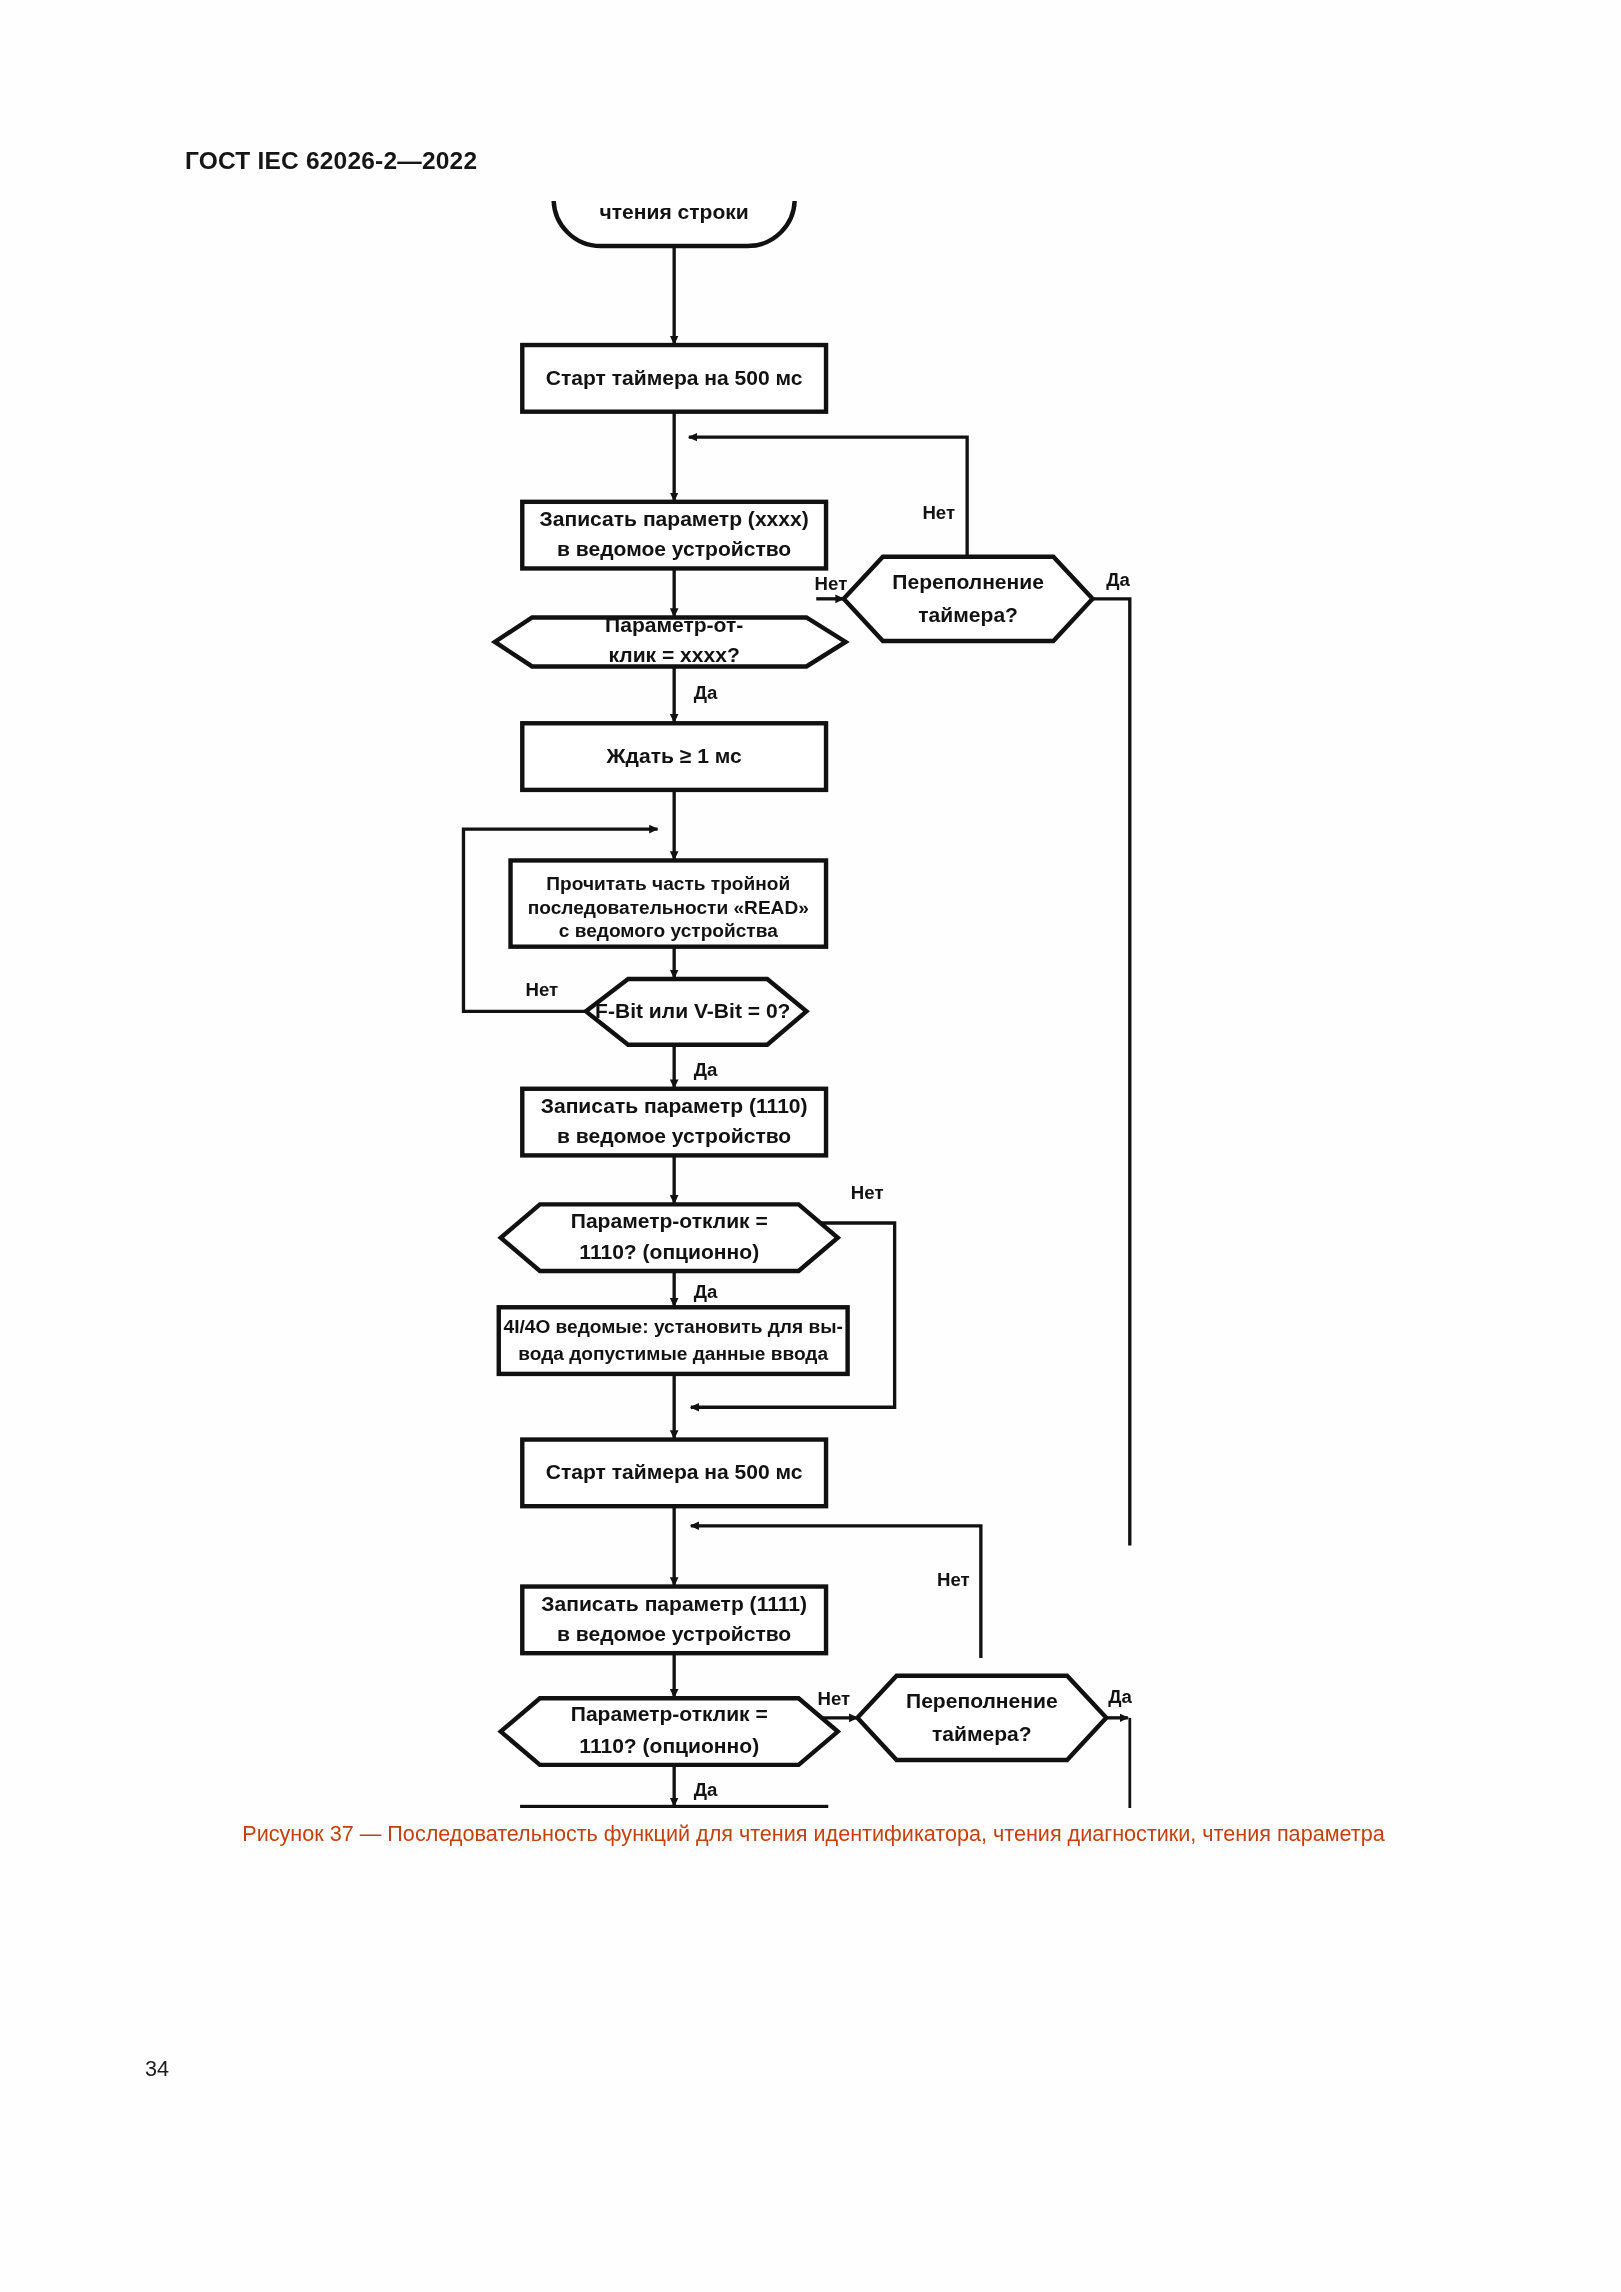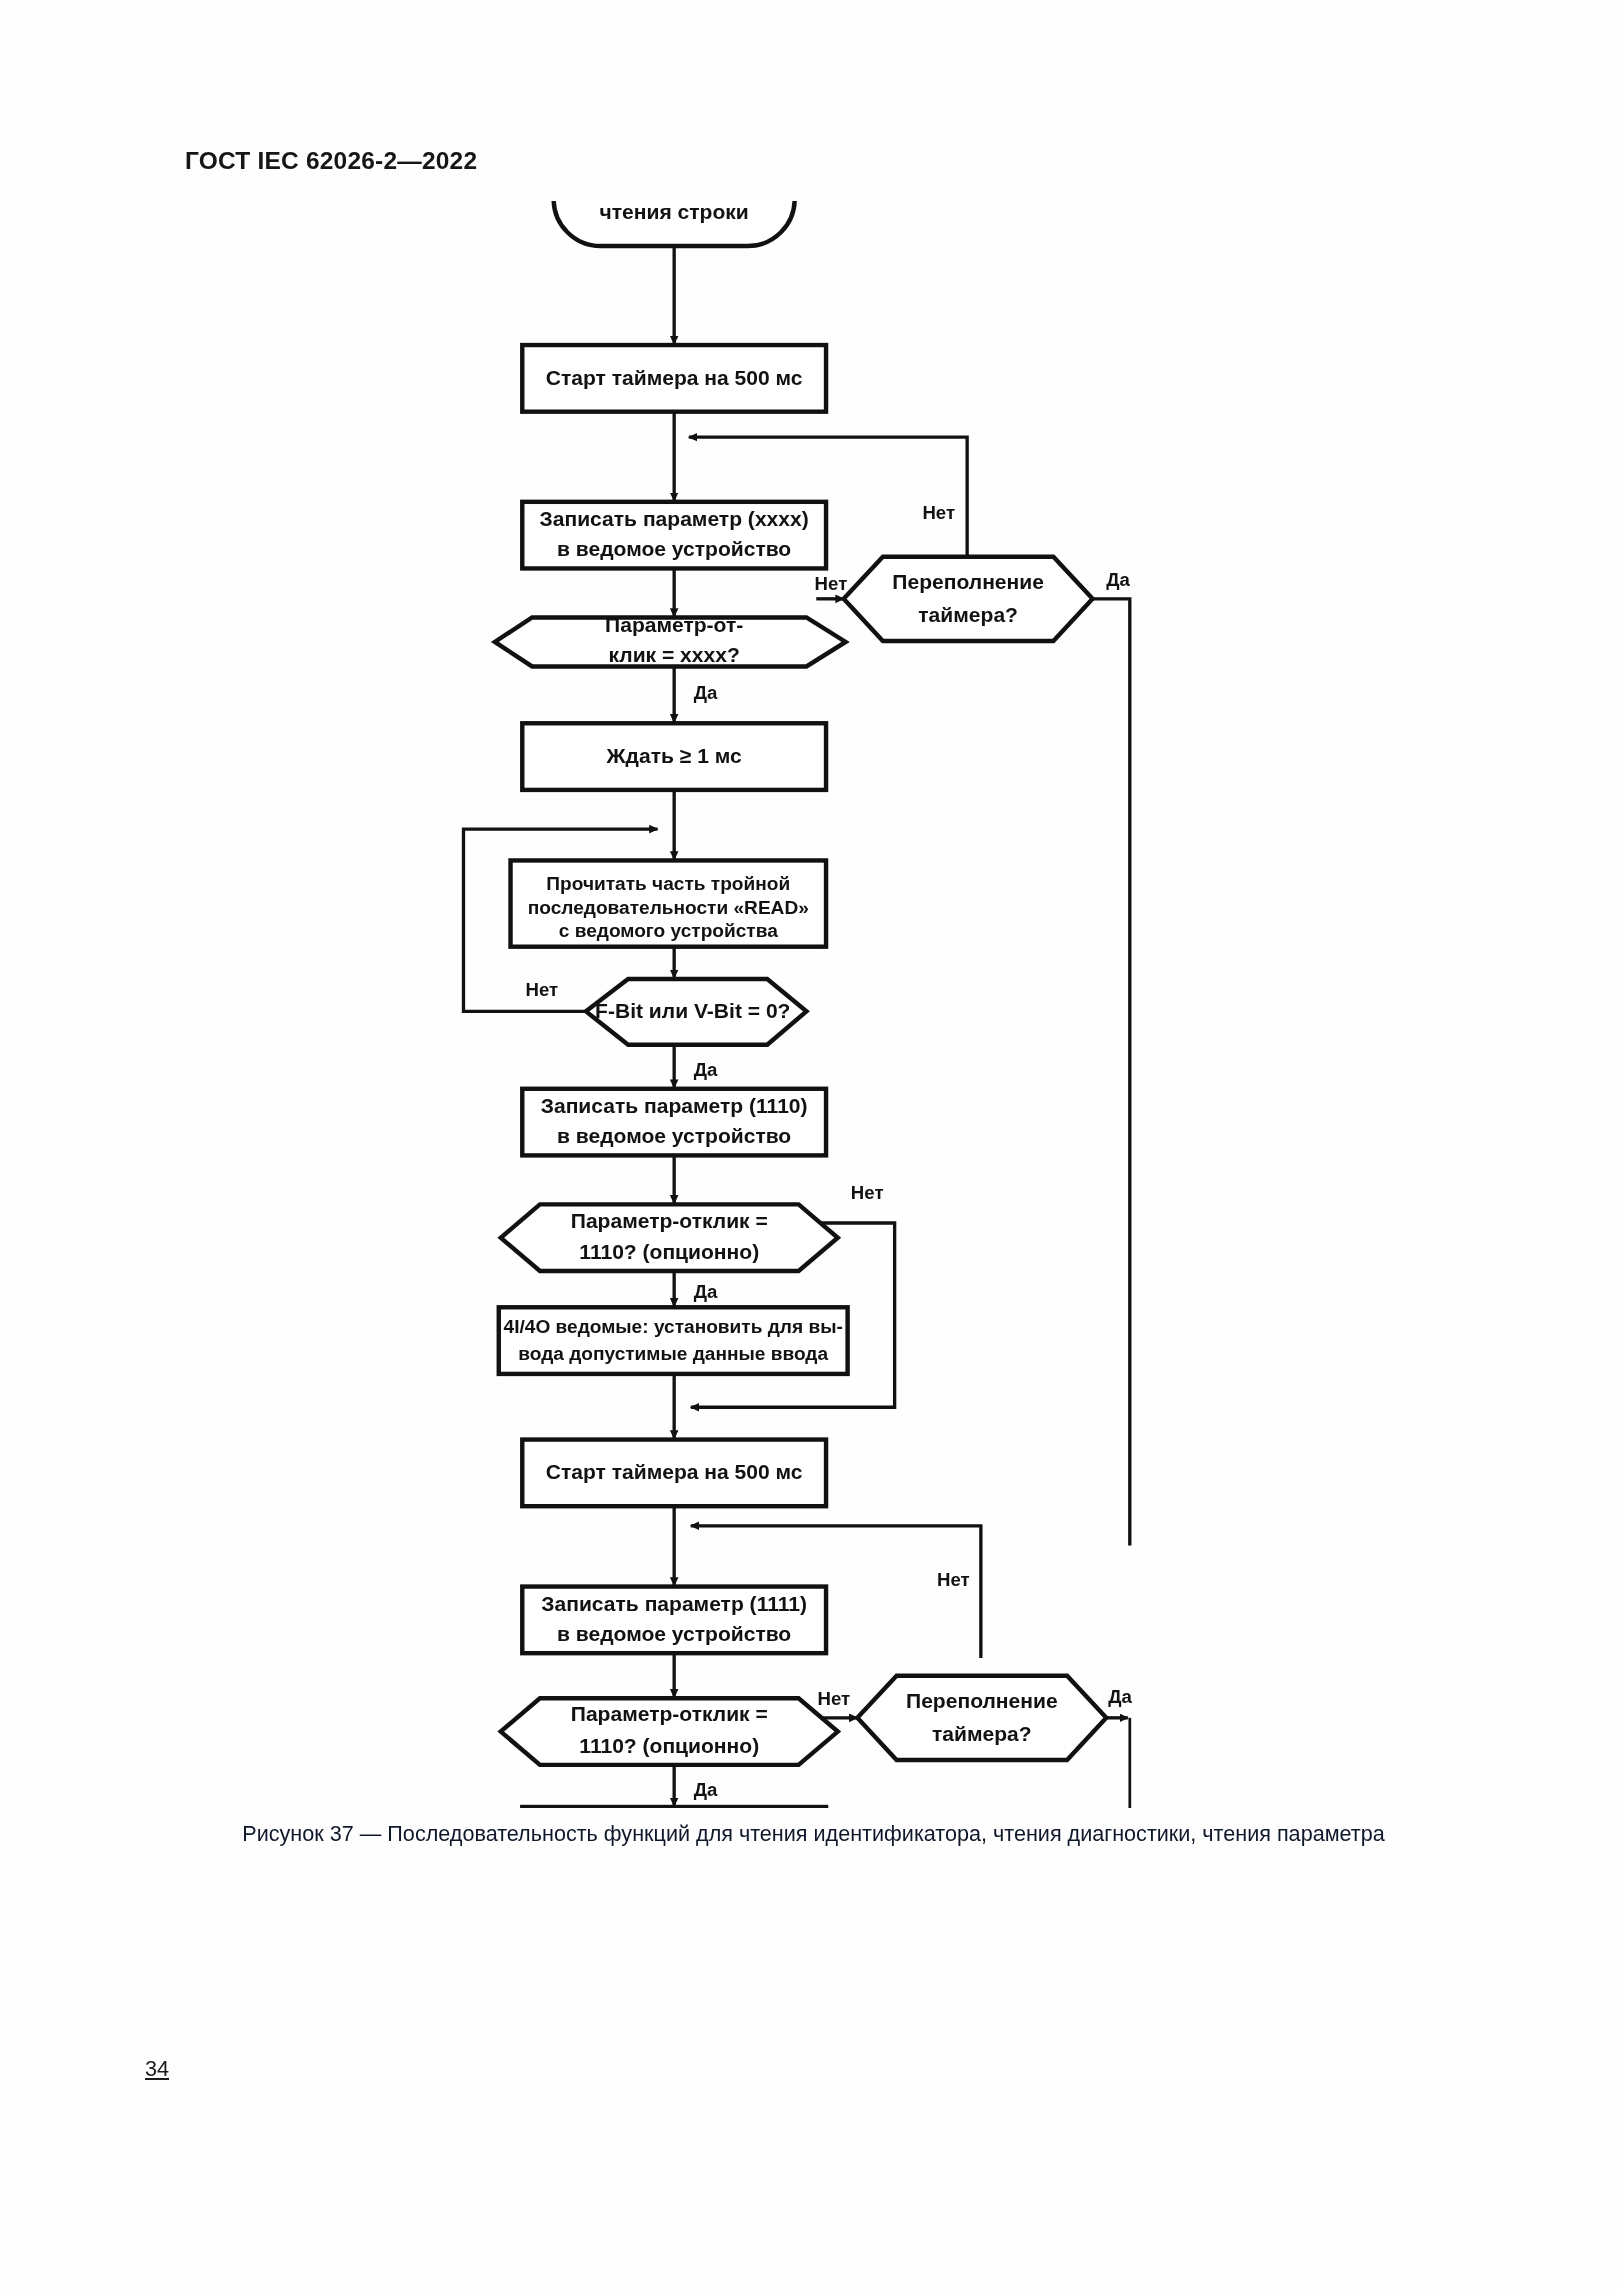--- a/index.html
+++ b/index.html
@@ -94,29 +94,28 @@
     dominant-baseline: middle;
   }
   .caption {
     position: absolute;
     left: 147px;
     top: 1818px;
     width: 1333px;
     text-align: center;
     font-size: 21.6px;
     line-height: 31px;
-    color: #0f172a;
+    color: #c2410c;
   }
   .folio {
     position: absolute;
     left: 145px;
     top: 2056px;
     font-size: 21.6px;
     color: #1b1b1b;
-    text-decoration: underline;
   }
 </style>
 </head>
 <body>
 
 <div class="page">
 
   <div class="doc-header">ГОСТ IEC 62026-2—2022</div>
 
   <div class="figure-wrap">

